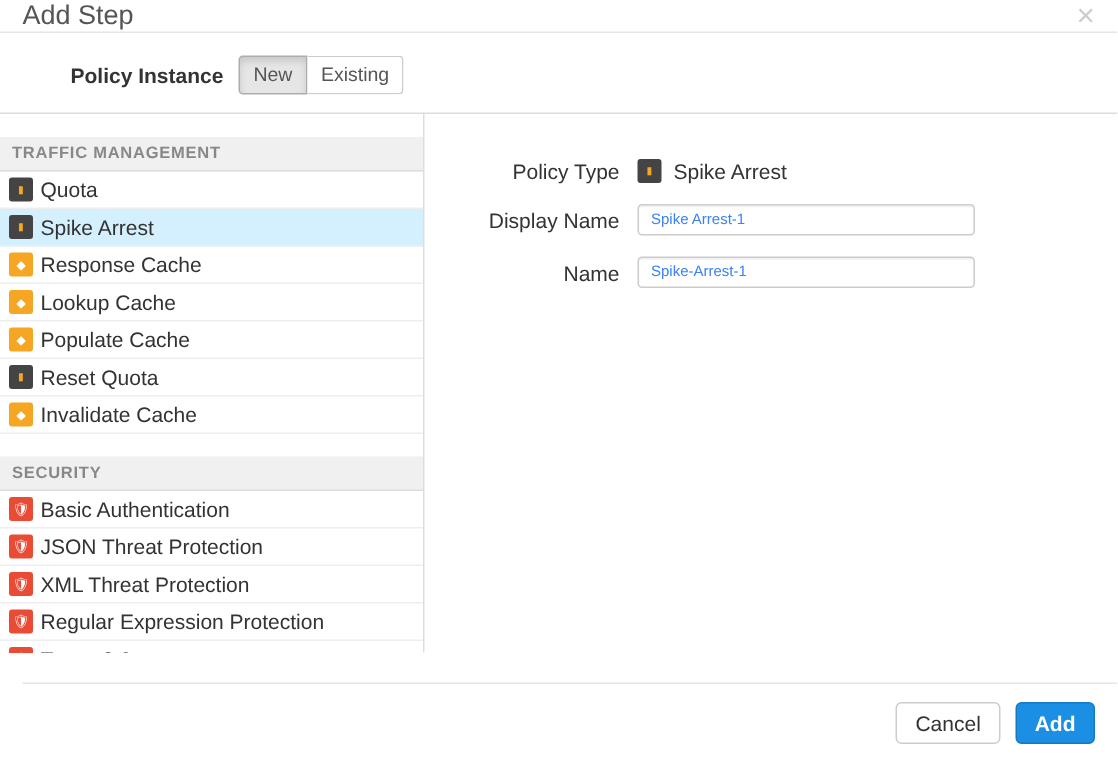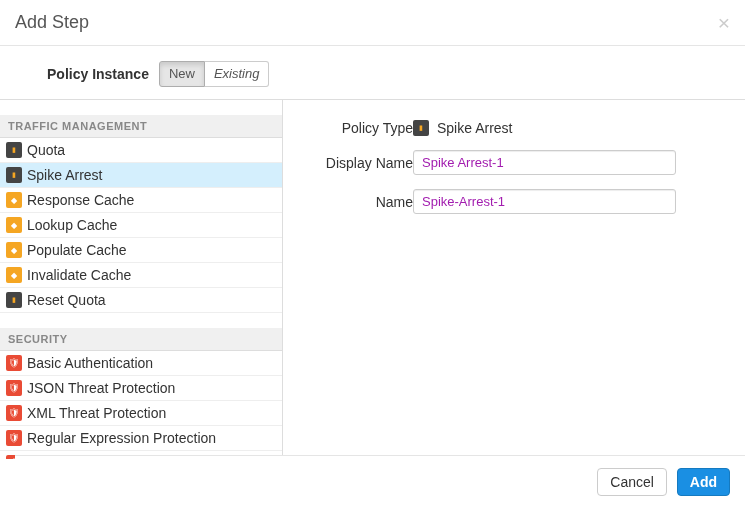--- a/index.html
+++ b/index.html
@@ -7,21 +7,21 @@
       font-family: "Helvetica Neue", Helvetica, Arial, sans-serif;
       font-size: 14px;
       color: #333;
       background: #fff;
       width: 745px;
       height: 508px;
       overflow: hidden;
       position: relative;
     }
     .modal-header {
-      padding: 12px 15px;
+      padding: 0 15px;
       border-bottom: 1px solid #e5e5e5;
       display: flex;
       justify-content: space-between;
       align-items: flex-end;
     }
     .modal-title {
       font-size: 18px;
       font-weight: 400;
       color: #555;
     }
@@ -54,21 +54,21 @@
       padding: 3px 9px;
       font-size: 13px;
       border: 1px solid #ccc;
       background: #fff;
       color: #555;
       cursor: pointer;
       line-height: 1.4;
       text-align: center;
     }
     .toggle-btn:first-child { border-radius: 3px 0 0 3px; }
-    .toggle-btn:last-child { border-radius: 0 3px 3px 0; border-left: none; font-style: italic;}
+    .toggle-btn:last-child { border-radius: 0 3px 3px 0; border-left: none;}
     .toggle-btn.active {
       background: #e6e6e6;
       border-color: #adadad;
       box-shadow: inset 0 3px 5px rgba(0,0,0,.125);
     }
     .content-area {
       display: flex;
       height: 360px;
     }
     .sidebar {
@@ -120,42 +120,43 @@
     .icon-red::after { content: "🛡"; font-size:9px; filter: brightness(2);}
     .details-pane {
       flex: 1;
       padding: 20px 30px;
       border-top: 1px solid #ddd;
     }
     .form-row {
       display: flex;
       align-items: center;
       margin-bottom: 14px;
-      gap: 0;
+      gap: 12px;
+      margin-top: 10px;
     }
     .form-label {
       width: 100px;
       text-align: right;
       font-size: 14px;
       color: #333;
     }
     .form-value {
       display: flex;
       align-items: center;
       gap: 8px;
       font-size: 14px;
     }
     .form-input {
       border: 1px solid #ccc;
       border-radius: 3px;
       padding: 4px 8px;
-      font-size: 13px;
-      width: 263px;
+      font-size: 10px;
+      width: 225px;
       box-shadow: inset 0 1px 1px rgba(0,0,0,.075);
-      color: #a21caf;
+      color: #3b82f6;
     }
     .modal-footer {
       border-top: 1px solid #e5e5e5;
       padding: 12px 15px;
       text-align: right;
       position: absolute;
       bottom: 0;
       left: 15px;
       right: 0;
       background: #fff;
@@ -215,26 +216,26 @@
         </div>
         <div class="policy-item">
           <span class="policy-icon icon-orange"></span>
           <span>Lookup Cache</span>
         </div>
         <div class="policy-item">
           <span class="policy-icon icon-orange"></span>
           <span>Populate Cache</span>
         </div>
         <div class="policy-item">
+          <span class="policy-icon icon-dark"></span>
+          <span>Reset Quota</span>
+        </div>
+        <div class="policy-item">
           <span class="policy-icon icon-orange"></span>
           <span>Invalidate Cache</span>
-        </div>
-        <div class="policy-item">
-          <span class="policy-icon icon-dark"></span>
-          <span>Reset Quota</span>
         </div>
         <div class="section-header">SECURITY</div>
         <div class="policy-item">
           <span class="policy-icon icon-red"></span>
           <span>Basic Authentication</span>
         </div>
         <div class="policy-item">
           <span class="policy-icon icon-red"></span>
           <span>JSON Threat Protection</span>
         </div>

